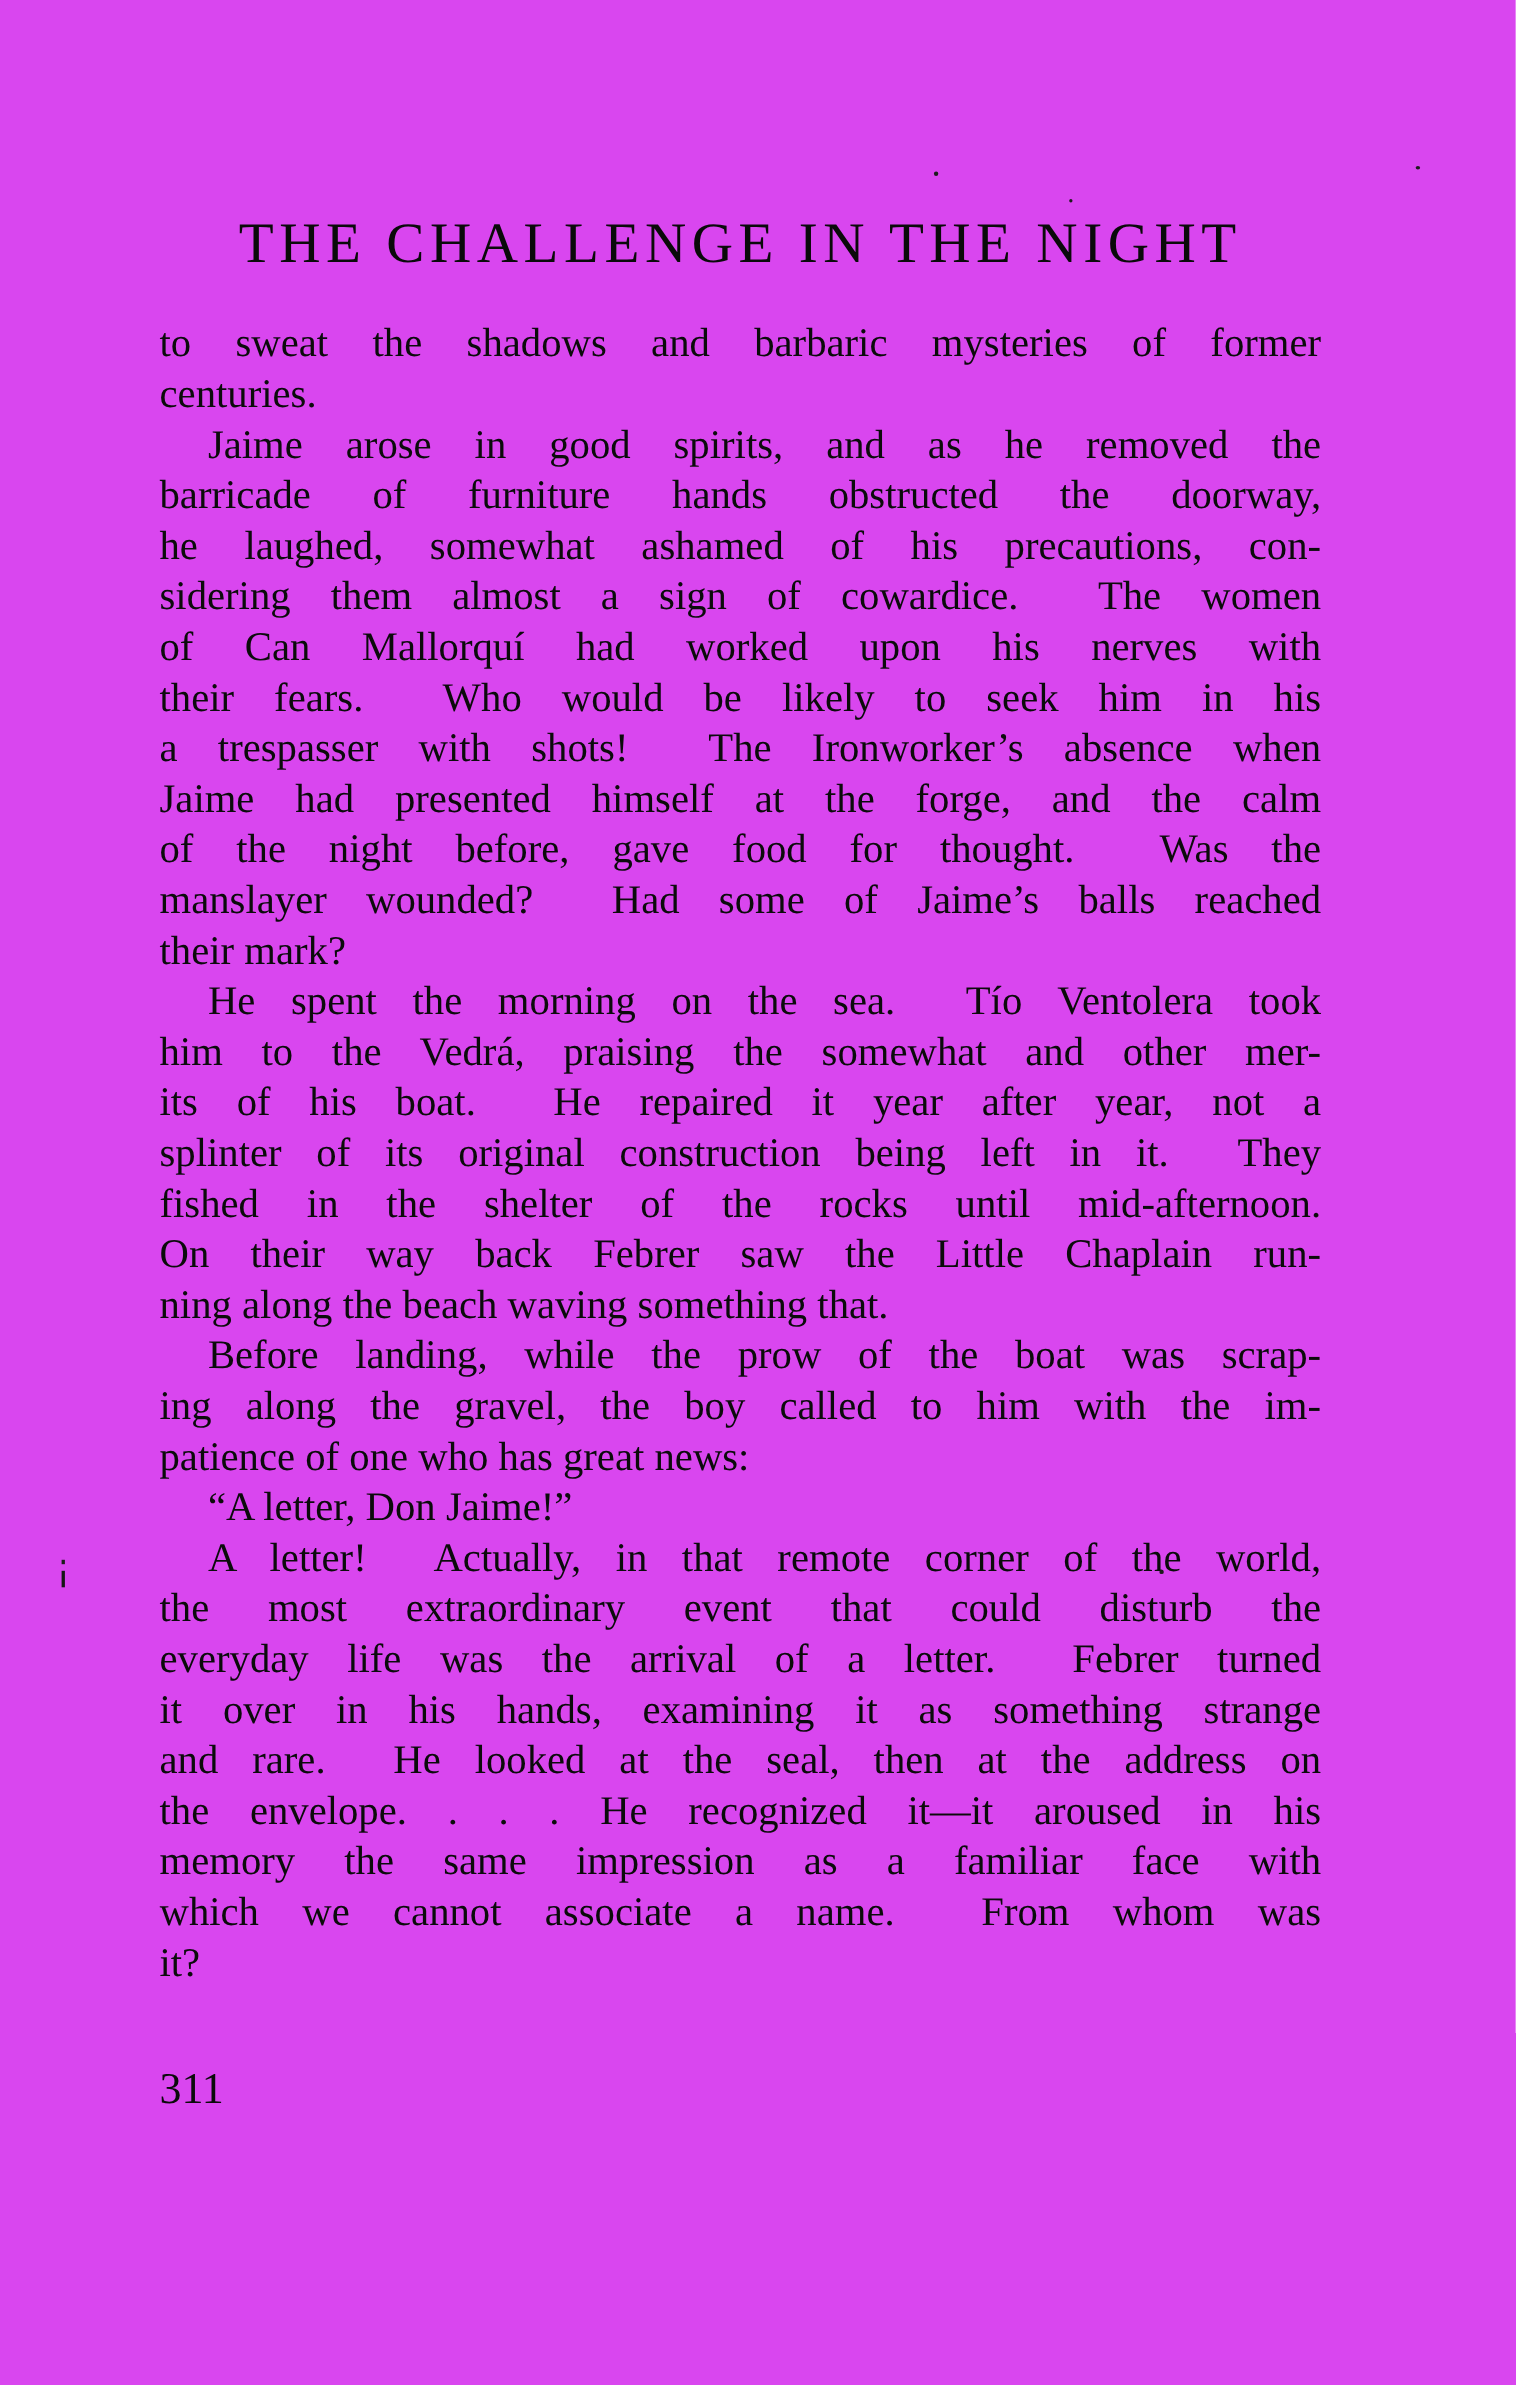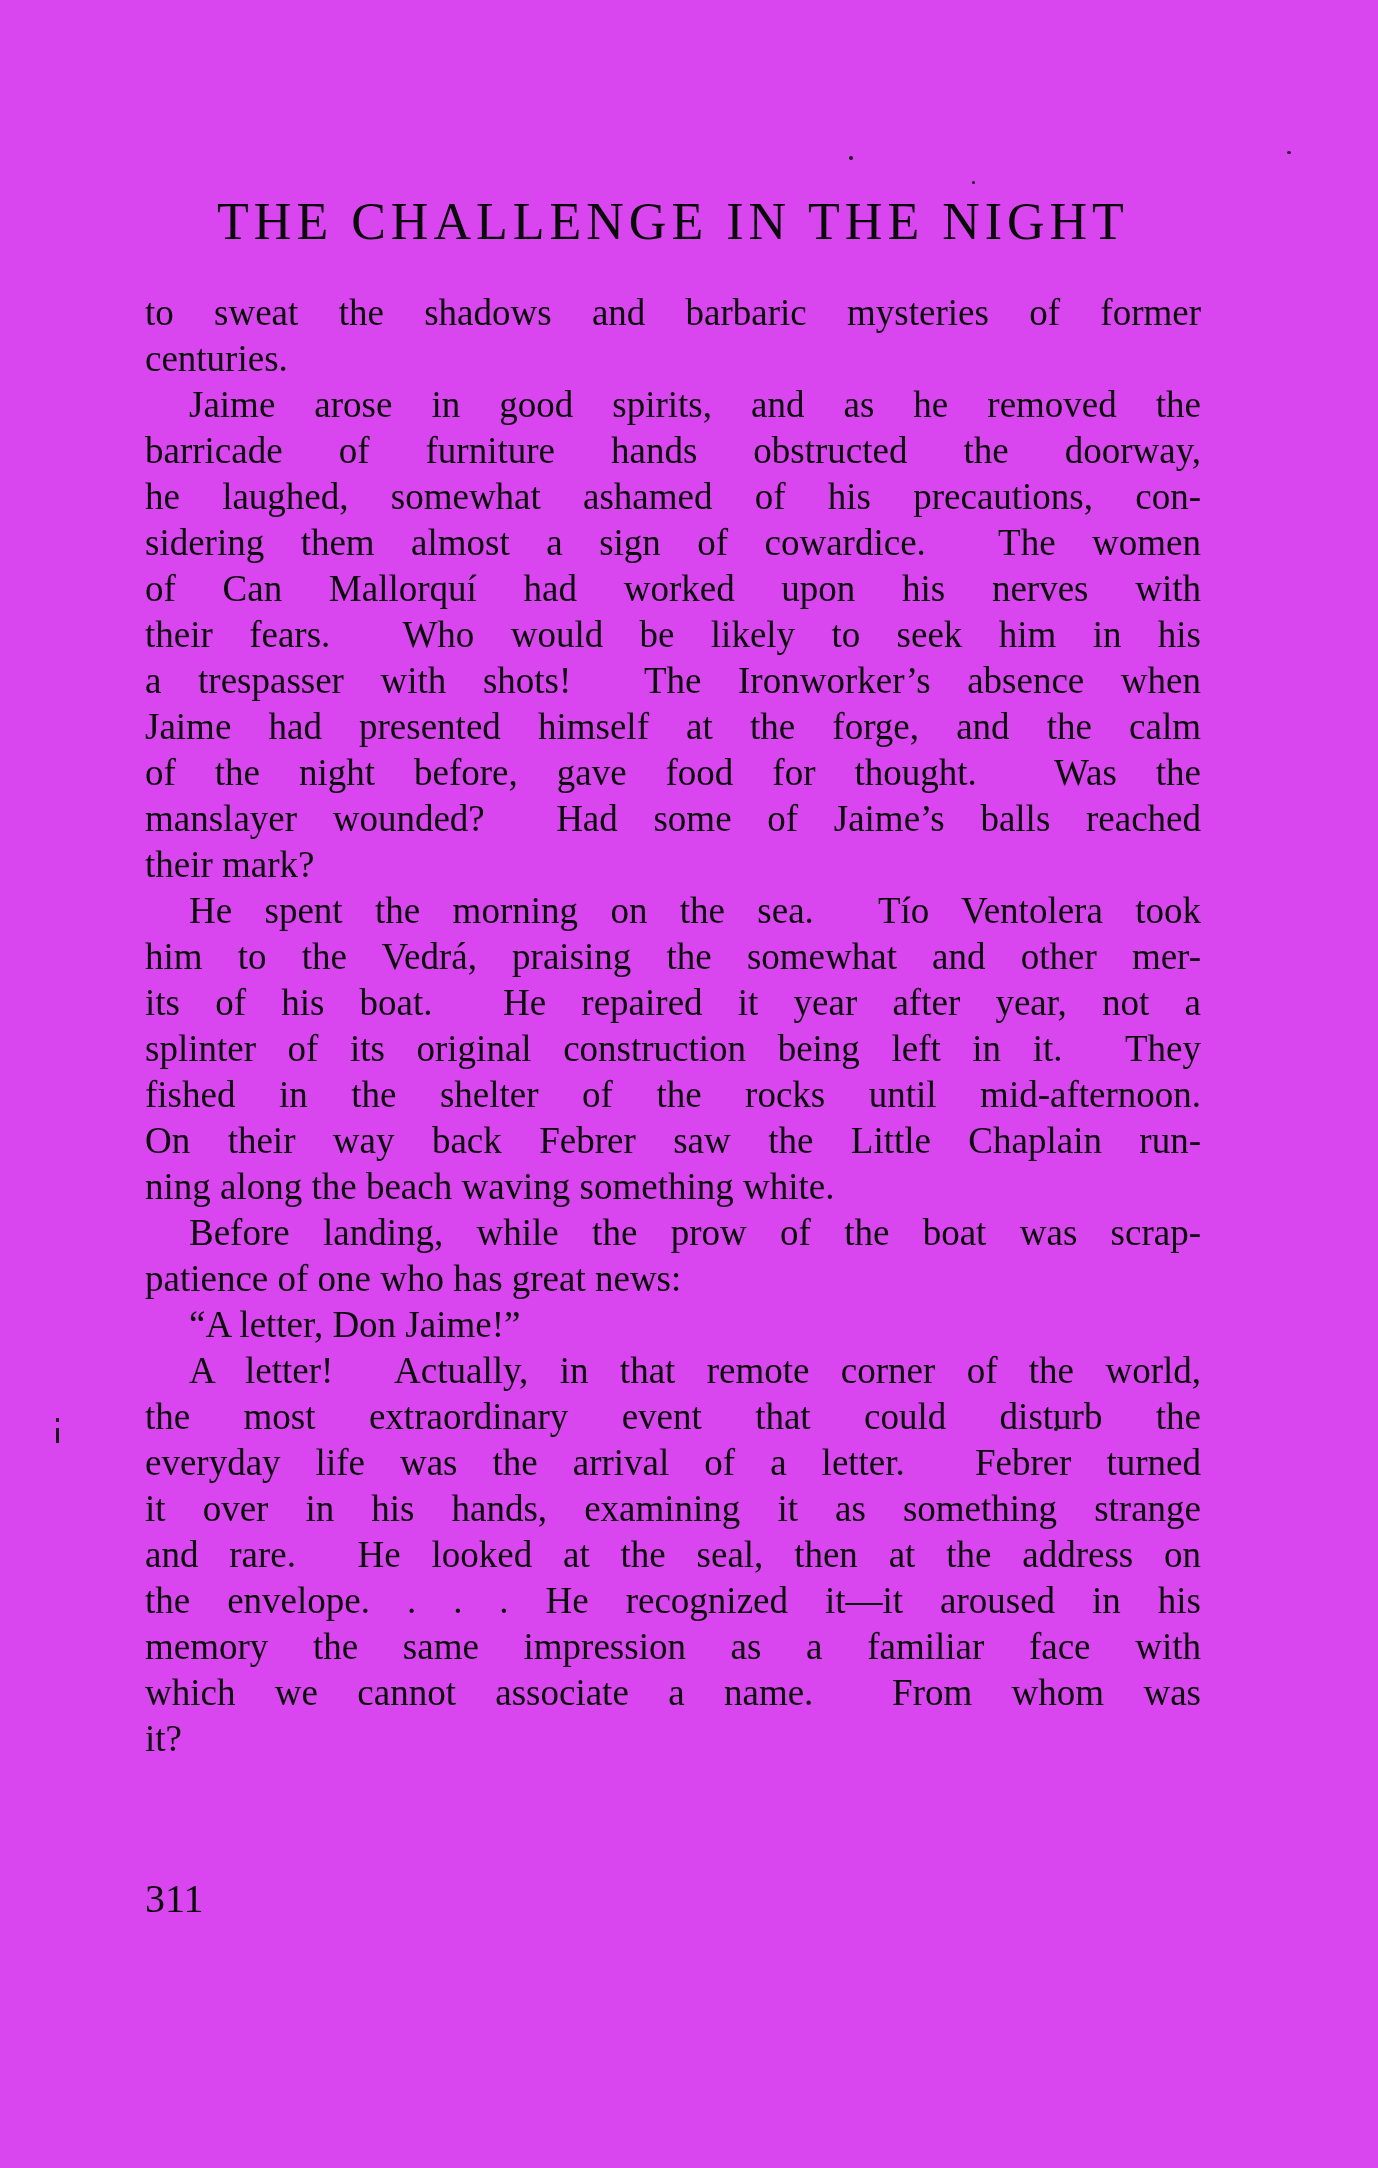--- a/index.html
+++ b/index.html
@@ -114,24 +114,25 @@
         <div class="text-line">manslayer wounded?&nbsp; Had some of Jaime’s balls reached</div>
         <div class="text-line last">their mark?</div>
       </div>
       <div class="paragraph">
         <div class="text-line indent">He spent the morning on the sea.&nbsp; Tío Ventolera took</div>
         <div class="text-line">him to the Vedrá, praising the somewhat and other mer-</div>
         <div class="text-line">its of his boat.&nbsp; He repaired it year after year, not a</div>
         <div class="text-line">splinter of its original construction being left in it.&nbsp; They</div>
         <div class="text-line">fished in the shelter of the rocks until mid-afternoon.</div>
         <div class="text-line">On their way back Febrer saw the Little Chaplain run-</div>
-        <div class="text-line last">ning along the beach waving something white.</div>
+        <div class="text-line last">ning along the beach waving something that.</div>
       </div>
       <div class="paragraph">
         <div class="text-line indent">Before landing, while the prow of the boat was scrap-</div>
+        <div class="text-line">ing along the gravel, the boy called to him with the im-</div>
         <div class="text-line last">patience of one who has great news:</div>
       </div>
       <div class="paragraph">
         <div class="text-line last indent">“A letter, Don Jaime!”</div>
       </div>
       <div class="paragraph">
         <div class="text-line indent">A letter!&nbsp; Actually, in that remote corner of the world,</div>
         <div class="text-line">the most extraordinary event that could disturb the</div>
         <div class="text-line">everyday life was the arrival of a letter.&nbsp; Febrer turned</div>
         <div class="text-line">it over in his hands, examining it as something strange</div>

